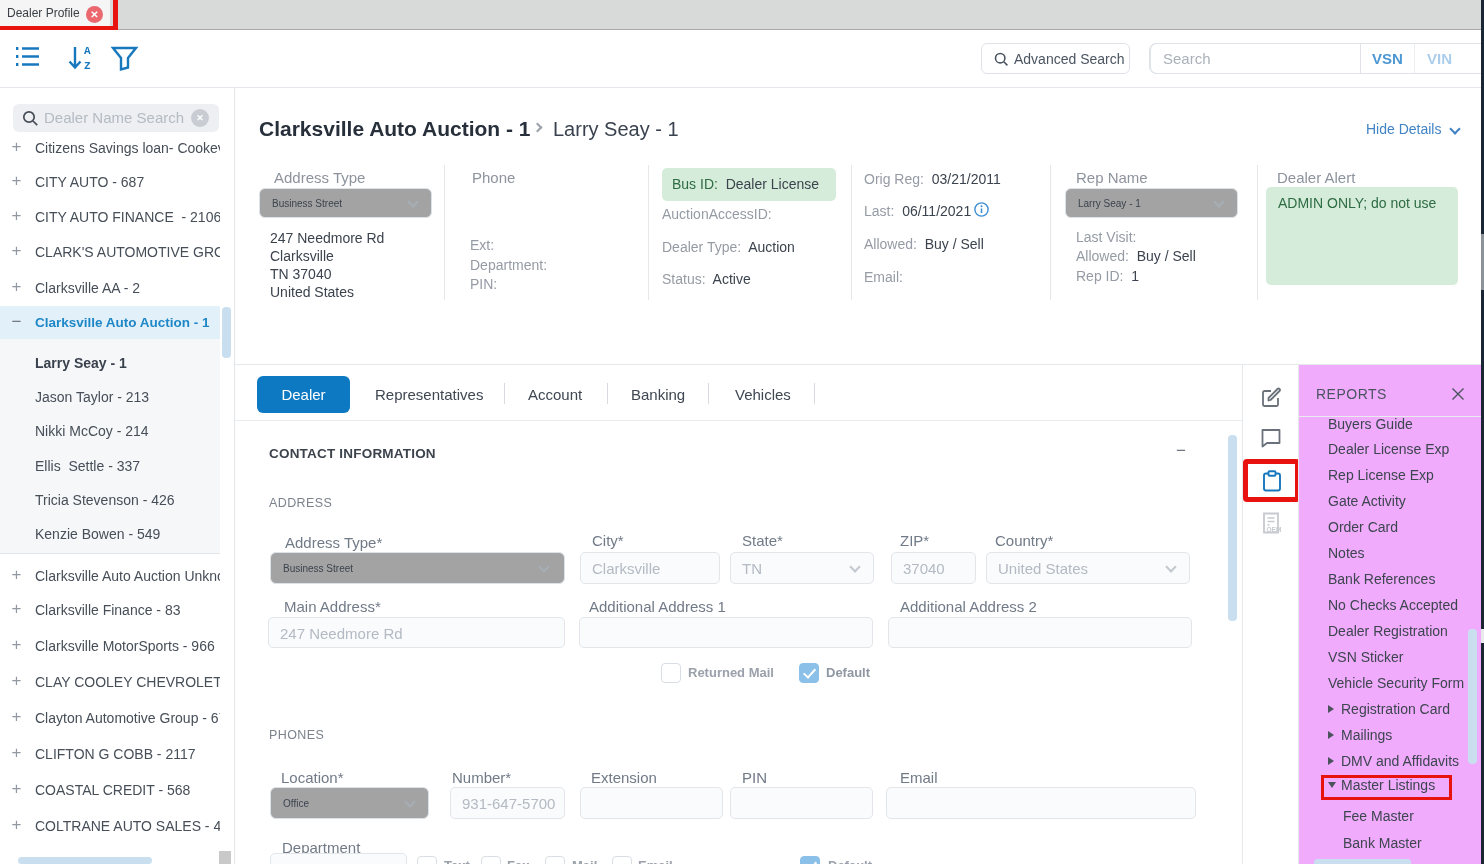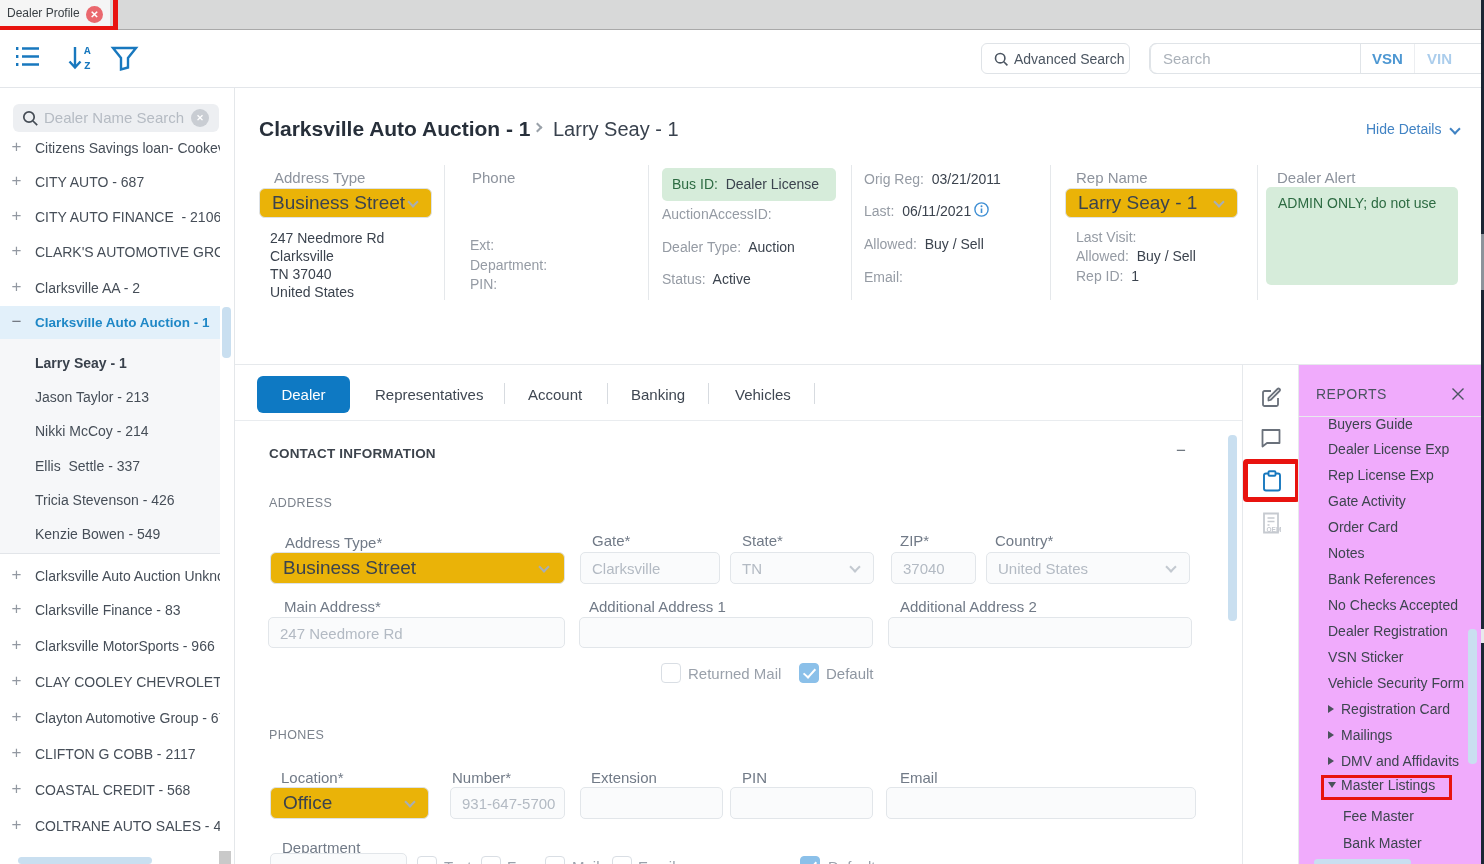--- a/index.html
+++ b/index.html
@@ -17,35 +17,35 @@
   color:#fff; font-size:10px; font-weight:bold; text-align:center; line-height:17px; }
 
 
 #toolbar { left:0; top:30px; width:1481px; height:58px; background:#fff; border-bottom:1px solid #e3e6ea; }
 .tbtn { position:absolute; border:1px solid #dfe3e7; border-radius:6px; background:#fff; }
 
 
 .lbl { position:absolute; font-size:15px; color:#8d939d; white-space:nowrap; }
 .val { position:absolute; font-size:14px; color:#3b434e; white-space:nowrap; }
 .grey { color:#959ba4; }
-.sel { position:absolute; border:1px solid #dde2e7; border-radius:6px; background:#eab308;
-  font-size:19px; color:#3b434e; white-space:nowrap; }
+.sel { position:absolute; border:1px solid #dde2e7; border-radius:6px; background:#a3a3a3;
+  font-size:10px; color:#3b434e; white-space:nowrap; }
 .sel .tx { position:absolute; left:12px; top:50%; transform:translateY(-50%); }
 .chev { position:absolute; width:8px; height:8px; border-right:2px solid #a7aeb6; border-bottom:2px solid #a7aeb6;
   transform:rotate(45deg); }
 .inp { position:absolute; border:1px solid #e2e6ea; border-radius:5px; background:#fafbfc;
   font-size:15px; color:#b3bac3; }
 .inp .tx { position:absolute; left:11px; top:50%; transform:translateY(-50%); }
 .vline { position:absolute; width:1px; background:#e5e8eb; }
 .hline { position:absolute; height:1px; background:#e5e8eb; }
 .cb { position:absolute; width:20px; height:20px; border:1px solid #d9dee4; border-radius:4px; background:#fff; }
 .cb.on { background:#8bc0e9; border-color:#8bc0e9; }
 .cb.on::after { content:""; position:absolute; left:6px; top:2px; width:5px; height:10px;
   border-right:2px solid #fff; border-bottom:2px solid #fff; transform:rotate(42deg); }
-.cblbl { position:absolute; font-size:15px; color:#9aa1ab; white-space:nowrap; }
+.cblbl { position:absolute; font-size:13px; color:#9aa1ab; white-space:nowrap;font-weight:bold; }
 
 
 #sidebar { left:0; top:88px; width:235px; height:776px; background:#fff; border-right:1px solid #e4e7ea; overflow:hidden; }
 #sbsearch { position:absolute; left:13px; top:16px; width:206px; height:28px; background:#edeff2; border-radius:6px; }
 .srow { position:absolute; left:0; width:220px; height:19px; font-size:14px; color:#464e58; white-space:nowrap; overflow:hidden; }
 .srow .pm { position:absolute; left:9px; top:-2px; width:15px; text-align:center; color:#9298a1; font-size:17px; font-weight:normal; }
 .srow .t { position:absolute; left:35px; top:1px; }
 #selrow { position:absolute; left:0; top:218px; width:220px; height:33px; background:#e2f0fa; }
 
 
@@ -265,21 +265,21 @@
     <div class="vline" style="left:473px; top:18px; height:21px; background:#d7dbe0;"></div>
     <div class="vline" style="left:579px; top:18px; height:21px; background:#d7dbe0;"></div>
     <div class="hline" style="left:0; top:55px; width:1007px; background:#e9ecef;"></div>
 
     <div style="position:absolute; left:34px; top:81px; font-size:13.5px; font-weight:bold; color:#3c434c; letter-spacing:0.2px;">CONTACT INFORMATION</div>
     <div style="position:absolute; left:941px; top:76px; font-size:17px; color:#6a727c;">−</div>
 
     <div style="position:absolute; left:34px; top:131px; font-size:12.5px; color:#7b828c; letter-spacing:0.4px;">ADDRESS</div>
 
     <div class="lbl" style="left:50px; top:169px; color:#717a87;">Address Type*</div>
-    <div class="lbl" style="left:357px; top:167px; color:#717a87;">Gate*</div>
+    <div class="lbl" style="left:357px; top:167px; color:#717a87;">City*</div>
     <div class="lbl" style="left:507px; top:167px; color:#717a87;">State*</div>
     <div class="lbl" style="left:665px; top:167px; color:#717a87;">ZIP*</div>
     <div class="lbl" style="left:760px; top:167px; color:#717a87;">Country*</div>
     <div class="sel" style="left:35px; top:187px; width:295px; height:32px;">
         <span class="tx">Business Street</span>
         <div class="chev" style="right:16px; top:10px;"></div>
       </div>
     <div class="inp" style="left:345px; top:187px; width:140px; height:32px;">
         <span class="tx">Clarksville</span>
       </div>

